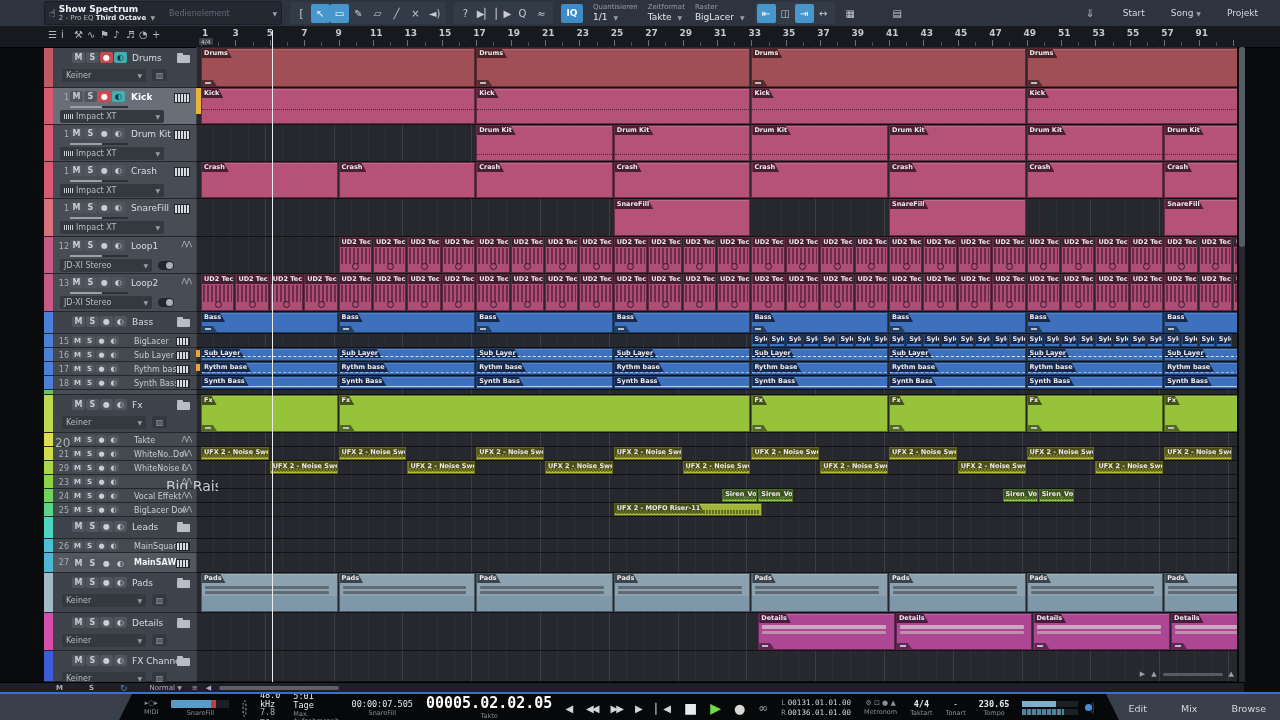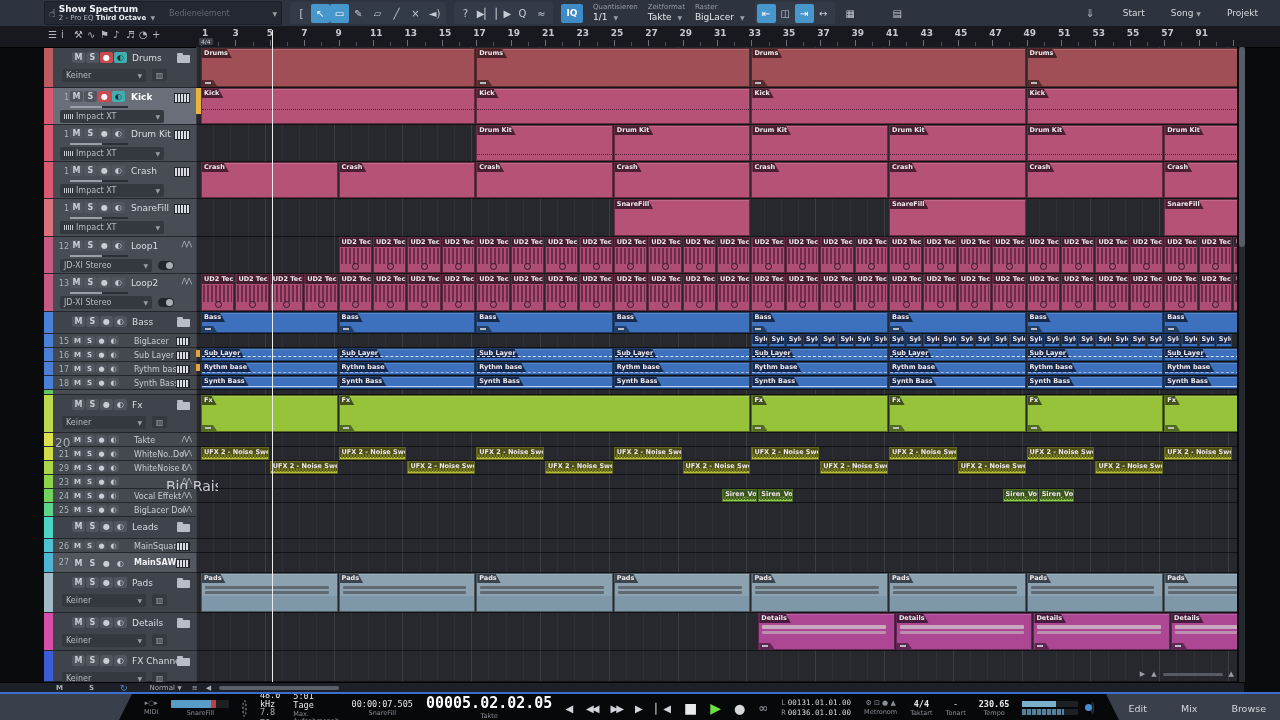--- a/index.html
+++ b/index.html
@@ -990,20 +990,26 @@
         </div>
         <div style="position: absolute; left: 806.52px; top: 0px; width: 35.12px; height: 13px; background: rgb(140, 200, 78); border: 1px solid rgba(0, 0, 0, 0.45); box-shadow: rgba(255, 255, 255, 0.14) 0px 1px inset; box-sizing: border-box; overflow: hidden;">
           <div class="ctab" style="background: rgb(58, 82, 32);">Siren_Vocs</div>
           <div style="position: absolute; left: 1px; right: 1px; bottom: 1px; height: 4px; background: repeating-linear-gradient(90deg, rgb(79, 112, 38) 0px, rgb(79, 112, 38) 2px, transparent 2px, transparent 3px);"></div>
         </div>
         <div style="position: absolute; left: 842.64px; top: 0px; width: 35.12px; height: 13px; background: rgb(140, 200, 78); border: 1px solid rgba(0, 0, 0, 0.45); box-shadow: rgba(255, 255, 255, 0.14) 0px 1px inset; box-sizing: border-box; overflow: hidden;">
           <div class="ctab" style="background: rgb(58, 82, 32);">Siren_Vocal</div>
           <div style="position: absolute; left: 1px; right: 1px; bottom: 1px; height: 4px; background: repeating-linear-gradient(90deg, rgb(79, 112, 38) 0px, rgb(79, 112, 38) 2px, transparent 2px, transparent 3px);"></div>
         </div>
       </div>
+      <div style="position: absolute; left: 0px; top: 456px; width: 1041px; height: 14px; border-bottom: 1px solid rgba(0, 0, 0, 0.55); box-sizing: border-box;">
+        <div style="position: absolute; left: 417.8px; top: 0px; width: 148.64px; height: 13px; background: rgb(163, 182, 59); border: 1px solid rgba(0, 0, 0, 0.45); box-shadow: rgba(255, 255, 255, 0.14) 0px 1px inset; box-sizing: border-box; overflow: hidden;">
+          <div class="ctab" style="background: rgb(68, 78, 24);">UFX 2 - MOFO Riser-11</div>
+          <div style="position: absolute; left: 1px; right: 1px; bottom: 1px; height: 4px; background: repeating-linear-gradient(90deg, rgb(95, 107, 31) 0px, rgb(95, 107, 31) 2px, transparent 2px, transparent 3px);"></div>
+        </div>
+      </div>
       <div style="position: absolute; left: 0px; top: 470px; width: 1041px; height: 22px; border-bottom: 1px solid rgba(0, 0, 0, 0.55); box-sizing: border-box;"></div>
       <div style="position: absolute; left: 0px; top: 492px; width: 1041px; height: 14px; border-bottom: 1px solid rgba(0, 0, 0, 0.55); box-sizing: border-box;"></div>
       <div style="position: absolute; left: 0px; top: 506px; width: 1041px; height: 20px; border-bottom: 1px solid rgba(0, 0, 0, 0.55); box-sizing: border-box;"></div>
       <div style="position: absolute; left: 0px; top: 526px; width: 1041px; height: 40px; border-bottom: 1px solid rgba(0, 0, 0, 0.55); box-sizing: border-box;">
         <div style="position: absolute; left: 5px; top: 0px; width: 136.6px; height: 39px; background: rgb(140, 162, 176); border: 1px solid rgba(0, 0, 0, 0.45); box-shadow: rgba(255, 255, 255, 0.14) 0px 1px inset; box-sizing: border-box; overflow: hidden;">
           <div class="ctab" style="background: rgb(57, 68, 76);">Pads</div>
           <div class="mini"></div>
           <div style="position: absolute; left: 3px; top: 12px; width: 92%; height: 3px; background: rgb(95, 106, 114); border-radius: 1px;"></div>
           <div style="position: absolute; left: 3px; top: 17px; width: 92%; height: 3px; background: rgb(95, 106, 114); border-radius: 1px;"></div>
           <div style="position: absolute; left: 0px; top: 22px; width: 100%; bottom: 0px; background: rgb(126, 152, 169);"></div>

